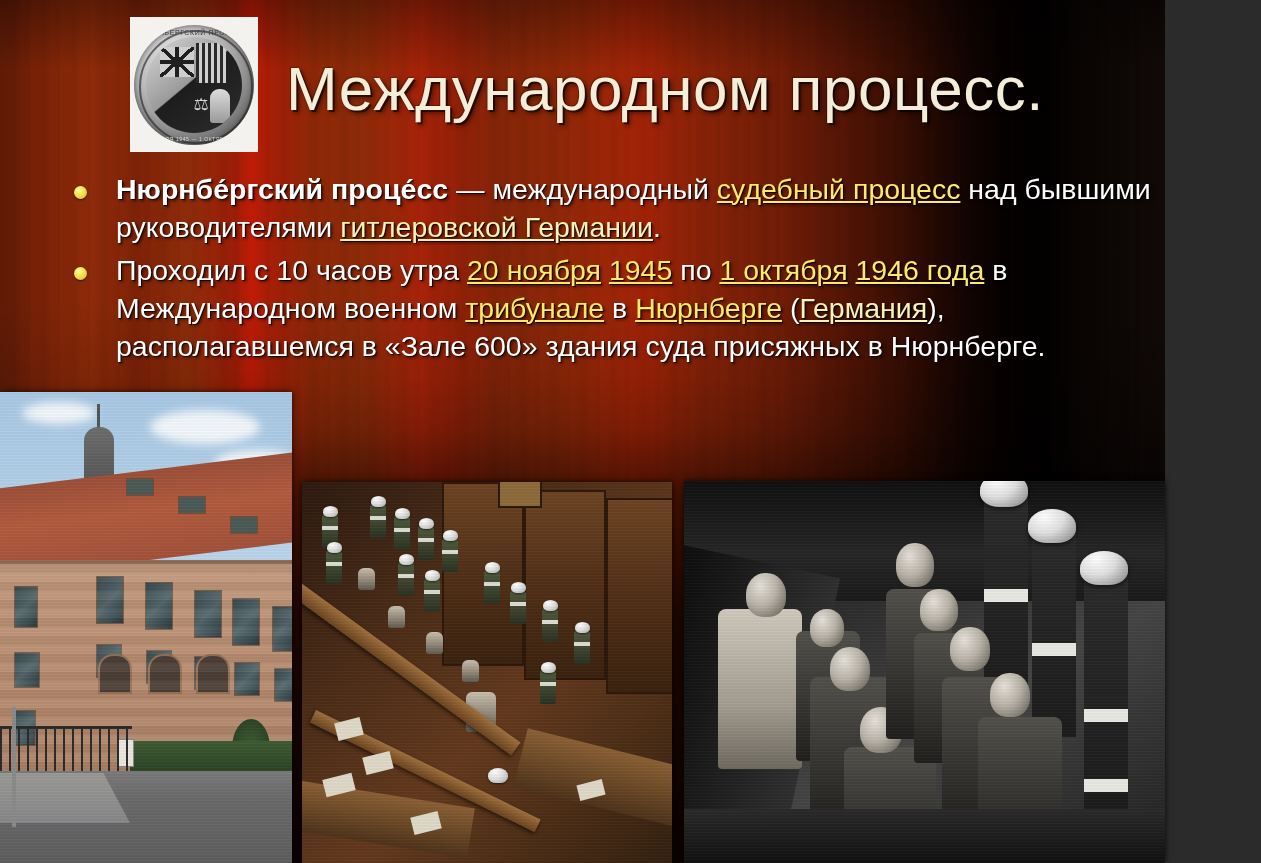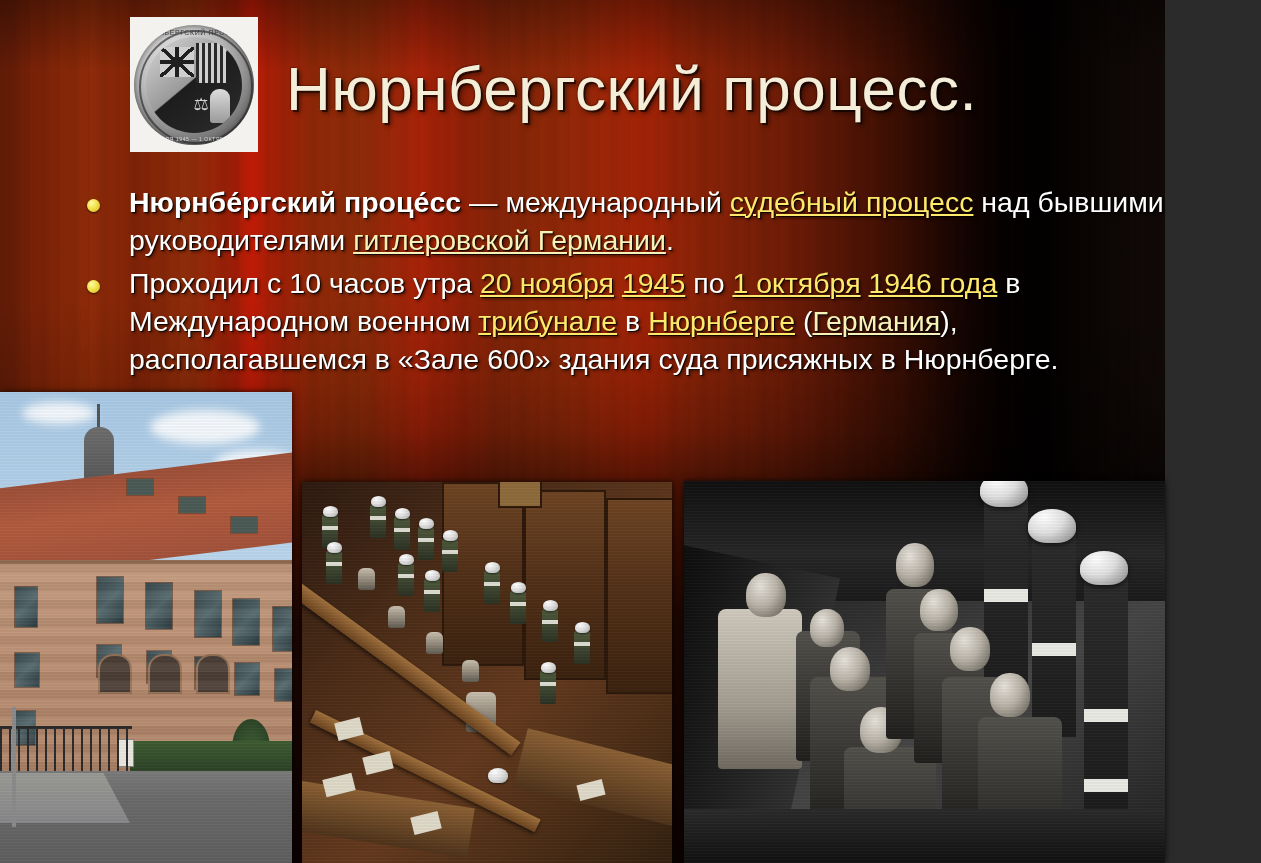--- a/index.html
+++ b/index.html
@@ -183,21 +183,21 @@
       3px 3px 5px rgba(0,0,0,.55),
       -1px -1px 0 rgba(0,0,0,.25);
     white-space: nowrap;
   }
 
   
   .body-list {
     position: absolute;
     left: 62px; top: 166px;
     width: 1090px;
-    margin: 17px;
+    margin: 4px;
     padding: 0;
     list-style: none;
   }
   .bullet-row {
     position: relative;
     padding-left: 50px;
     margin-bottom: 5px;
   }
   .bullet-dot {
     position: absolute;
@@ -460,21 +460,21 @@
         <div class="coin-flag"></div>
         <div class="coin-bars"></div>
         <div class="coin-scales">⚖</div>
         <div class="coin-figure"></div>
       </div>
       <div class="coin-legend-top">НЮРНБЕРГСКИЙ ПРОЦЕСС</div>
       <div class="coin-legend-bottom">20 НОЯБРЯ 1945 — 1 ОКТЯБРЯ 1946</div>
     </div>
   </div>
 
-  <div class="slide-title">Нюрнбергский процесс.</div>
+  <div class="slide-title">Международном процесс.</div>
 
   <ul class="body-list">
     <li class="bullet-row">
       <span class="bullet-dot"></span>
       <span class="bullet-text"><b>Нюрнбе́ргский проце́сс</b><span> — международный </span><span class="lnk">судебный процесс</span><span> над бывшими руководителями </span><span class="lnk-pale">гитлеровской Германии</span><span>.</span></span>
     </li>
     <li class="bullet-row">
       <span class="bullet-dot"></span>
       <span class="bullet-text"><span>Проходил с 10 часов утра </span><span class="lnk">20 ноября</span><span> </span><span class="lnk">1945</span><span> по </span><span class="lnk">1 октября</span><span> </span><span class="lnk">1946 года</span><span> в Международном военном </span><span class="lnk">трибунале</span><span> в </span><span class="lnk">Нюрнберге</span><span> (</span><span class="lnk-pale">Германия</span><span>), располагавшемся в «Зале 600» здания суда присяжных в Нюрнберге.</span></span>
     </li>

